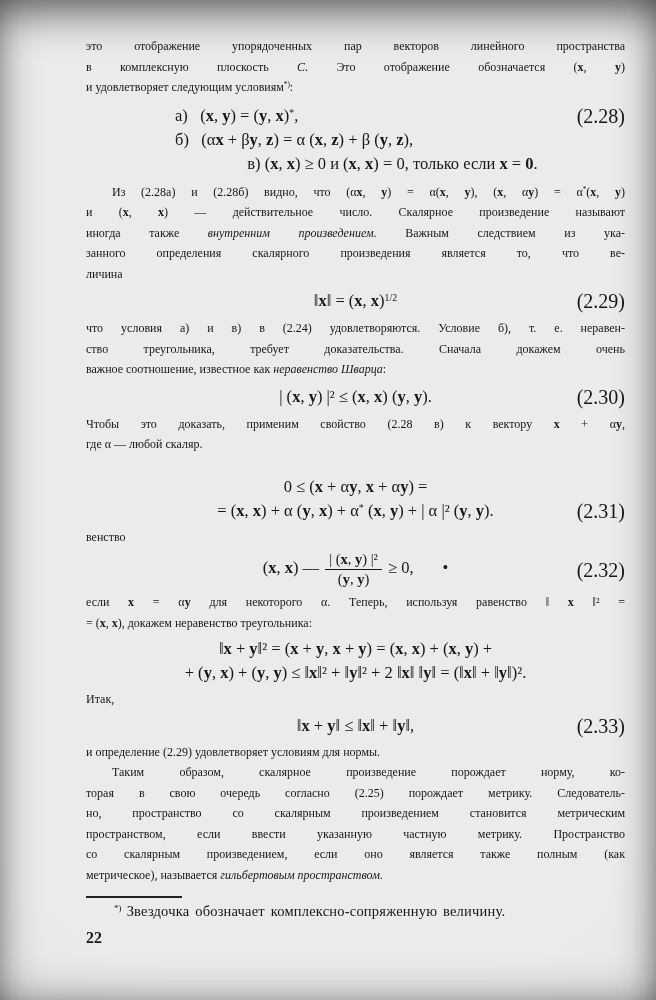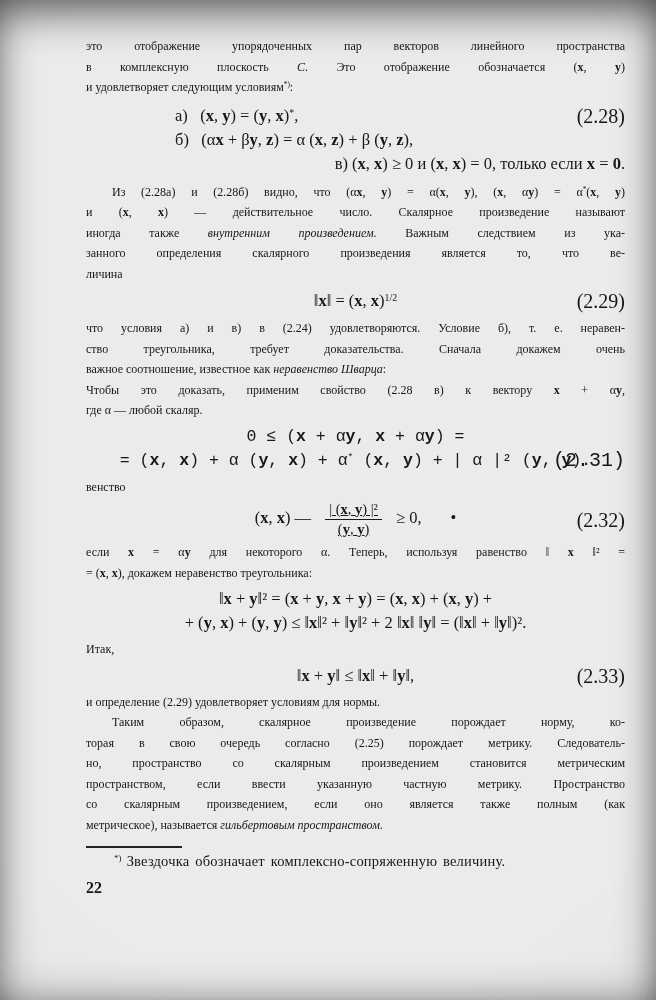--- a/index.html
+++ b/index.html
@@ -33,21 +33,21 @@
     font-size:16.5px;line-height:24px;
     text-align:center;white-space:pre;
   }
   .eq-num{
     position:absolute;right:0;top:50%;transform:translateY(-50%);
     font-size:20px;white-space:nowrap;
   }
   .bd{font-weight:700;}
   .it{font-style:italic;}
   sup{font-size:.6em;vertical-align:.55em;line-height:0;}
-  .frac{display:inline-block;vertical-align:middle;text-align:center;margin:0 10px;text-decoration:underline;}
+  .frac{display:inline-block;vertical-align:middle;text-align:center;margin:0 2px;}
   .fnum{display:block;font-size:14.5px;line-height:17px;padding:0 4px 1px;border-bottom:1.4px solid #181716;}
   .fden{display:block;font-size:14.5px;line-height:17px;padding-top:1px;}
   .f-rule{width:96px;border-top:2px solid #242322;margin:11px 0 4px;}
   .f-note{font-size:14.5px;line-height:18px;padding-left:28px;letter-spacing:.2px;word-spacing:2px;}
   .f-note sup{margin-right:5px;}
   .pagenum{font-size:16px;font-weight:700;margin-top:9px;}
 </style>
 </head>
 <body>
 
@@ -55,42 +55,45 @@
   <div class="content">
     <div id="blocks">
         <div class="para">
           <div class="line j"><span>это отображение упорядоченных пар векторов линейного пространства</span></div>
           <div class="line j"><span>в комплексную плоскость </span><span class=" it">C</span><span>. Это отображение обозначается (</span><span class="bd">x</span><span>, </span><span class="bd">y</span><span>)</span></div>
           <div class="line"><span>и удовлетворяет следующим условиям</span><sup>*)</sup><span>:</span></div>
         </div>
         <div class="eq-block" style="margin-top: 6px; margin-bottom: 6px;">
           <div class="eq-row" style="text-align: left; padding-left: 89px;"><span>а)   (</span><span class="bd">x</span><span>, </span><span class="bd">y</span><span>) = (</span><span class="bd">y</span><span>, </span><span class="bd">x</span><span>)</span><sup>*</sup><span>,</span></div>
           <div class="eq-row" style="text-align: left; padding-left: 89px;"><span>б)   (α</span><span class="bd">x</span><span> + β</span><span class="bd">y</span><span>, </span><span class="bd">z</span><span>) = α (</span><span class="bd">x</span><span>, </span><span class="bd">z</span><span>) + β (</span><span class="bd">y</span><span>, </span><span class="bd">z</span><span>),</span><span class="eq-num" style="top: calc(50% - 24px);">(2.28)</span></div>
-          <div class="eq-row" style="text-align: right; padding-left: 74px;"><span>в) (</span><span class="bd">x</span><span>, </span><span class="bd">x</span><span>) ≥ 0 и (</span><span class="bd">x</span><span>, </span><span class="bd">x</span><span>) = 0, только если </span><span class="bd">x</span><span> = </span><span class="bd">0</span><span>.</span></div>
+          <div class="eq-row" style="text-align: center; padding-left: 74px;"><span>в) (</span><span class="bd">x</span><span>, </span><span class="bd">x</span><span>) ≥ 0 и (</span><span class="bd">x</span><span>, </span><span class="bd">x</span><span>) = 0, только если </span><span class="bd">x</span><span> = </span><span class="bd">0</span><span>.</span></div>
         </div>
         <div class="para">
           <div class="line j ind"><span>Из (2.28а) и (2.28б) видно, что (α</span><span class="bd">x</span><span>, </span><span class="bd">y</span><span>) = α(</span><span class="bd">x</span><span>, </span><span class="bd">y</span><span>), (</span><span class="bd">x</span><span>, α</span><span class="bd">y</span><span>) = α</span><sup>*</sup><span>(</span><span class="bd">x</span><span>, </span><span class="bd">y</span><span>)</span></div>
           <div class="line j"><span>и (</span><span class="bd">x</span><span>, </span><span class="bd">x</span><span>) — действительное число. Скалярное произведение называют</span></div>
           <div class="line j"><span>иногда также </span><span class=" it">внутренним произведением</span><span>. Важным следствием из ука-</span></div>
           <div class="line j"><span>занного определения скалярного произведения является то, что ве-</span></div>
           <div class="line"><span>личина</span></div>
         </div>
         <div class="eq-block" style="margin-top: 5px; margin-bottom: 5px;">
           <div class="eq-row"><span>‖</span><span class="bd">x</span><span>‖ = (</span><span class="bd">x</span><span>, </span><span class="bd">x</span><span>)</span><sup>1/2</sup><span class="eq-num">(2.29)</span></div>
         </div>
         <div class="para">
           <div class="line j"><span>что условия а) и в) в (2.24) удовлетворяются. Условие б), т. е. неравен-</span></div>
           <div class="line j"><span>ство треугольника, требует доказательства. Сначала докажем очень</span></div>
           <div class="line"><span>важное соотношение, известное как </span><span class=" it">неравенство Шварца</span><span>:</span></div>
         </div>
+        <div class="eq-block" style="margin-top: 5px; margin-bottom: 5px;">
+          <div class="eq-row"><span>| (</span><span class="bd">x</span><span>, </span><span class="bd">y</span><span>) |² ≤ (</span><span class="bd">x</span><span>, </span><span class="bd">x</span><span>) (</span><span class="bd">y</span><span>, </span><span class="bd">y</span><span>).</span><span class="eq-num">(2.30)</span></div>
+        </div>
         <div class="para">
           <div class="line j"><span>Чтобы это доказать, применим свойство (2.28 в) к вектору </span><span class="bd">x</span><span> + α</span><span class="bd">y</span><span>,</span></div>
           <div class="line"><span>где α — любой скаляр.</span></div>
         </div>
-        <div class="eq-block" style="margin-top: 4px; margin-bottom: 4px; font-family: Liberation Mono, monospace;">
+        <div class="eq-block" style="margin-top: 20px; margin-bottom: 4px;">
           <div class="eq-row"><span>0 ≤ (</span><span class="bd">x</span><span> + α</span><span class="bd">y</span><span>, </span><span class="bd">x</span><span> + α</span><span class="bd">y</span><span>) =</span></div>
           <div class="eq-row"><span>= (</span><span class="bd">x</span><span>, </span><span class="bd">x</span><span>) + α (</span><span class="bd">y</span><span>, </span><span class="bd">x</span><span>) + α</span><sup>*</sup><span> (</span><span class="bd">x</span><span>, </span><span class="bd">y</span><span>) + | α |² (</span><span class="bd">y</span><span>, </span><span class="bd">y</span><span>).</span><span class="eq-num">(2.31)</span></div>
         </div>
         <div class="para">
           <div class="line"><span>венство</span></div>
         </div>
         <div class="eq-block" style="margin-top: 4px; margin-bottom: 4px;">
           <div class="eq-row"><span>(</span><span class="bd">x</span><span>, </span><span class="bd">x</span><span>) — </span><span class="frac"><span class="fnum"><span>| (</span><span class="bd">x</span><span>, </span><span class="bd">y</span><span>) |²</span></span><span class="fden"><span>(</span><span class="bd">y</span><span>, </span><span class="bd">y</span><span>)</span></span></span><span> ≥ 0,</span><span>       •</span><span class="eq-num">(2.32)</span></div>
         </div>
         <div class="para">

